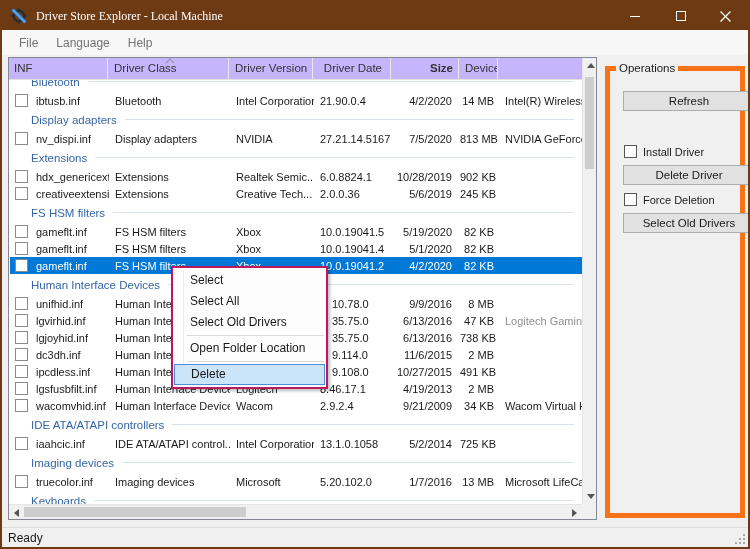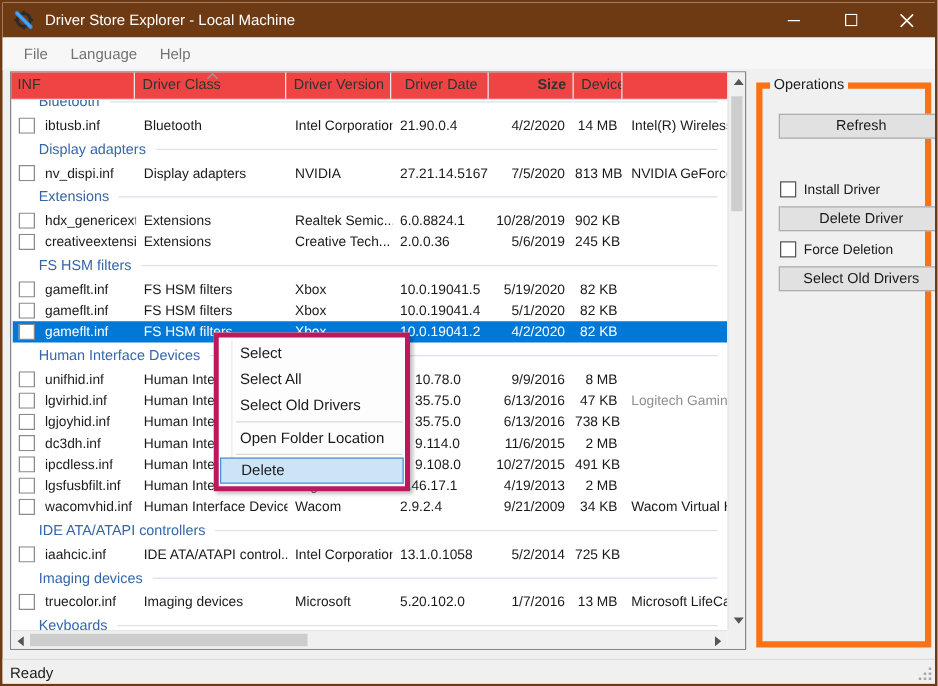--- a/index.html
+++ b/index.html
@@ -1,33 +1,33 @@
 <!DOCTYPE html>
 <html><head>
 <meta charset="utf-8">
 <style>
   * { margin:0; padding:0; box-sizing:border-box; }
   body { font-family:"Liberation Sans", sans-serif; background:#fff; }
   .window { position:relative; width:750px; height:549px; border:2px solid #6E3A13; background:#f0f0f0; overflow:hidden; }
 
   
-  .titlebar { position:absolute; left:0; top:0; width:746px; height:28px; background:#6E3A13; display:flex; align-items:center; }
+  .titlebar { position:absolute; left:0; top:0; width:746px; height:28px; background:#6E3A13; display:flex; align-items:center;font-family:Liberation Serif, serif; }
   .titlebar .appicon { width:16px; height:16px; margin-left:9px; flex:0 0 auto; }
   .titlebar .title { color:#fff; font-size:12px; margin-left:9px; white-space:nowrap; }
   .caption-btns { position:absolute; right:0; top:0; height:28px; display:flex; }
   .cap-btn { width:45px; height:28px; color:#fff; display:flex; align-items:center; justify-content:center; font-size:13px; }
   .cap-btn svg { display:block; }
 
   
   .menubar { position:absolute; left:0; top:28px; width:746px; height:26px; background:#f7f7f7; border-bottom:1px solid #f0f0f0; display:flex; align-items:center; padding-left:8px; }
   .menubar .mitem { font-size:12px; color:#737373; padding:4px 9px; }
 
   
   .listview { position:absolute; left:6px; top:55px; width:589px; height:463px; background:#fff; border:1px solid #828790; }
-  .lv-header { position:absolute; left:0; top:0; right:14px; height:22px; background:#ef4444; border-bottom:1px solid #e0e0e0; display:grid; grid-template-columns:99px 121px 84px 78px 68px 39px minmax(40px,1fr); }
+  .lv-header { position:absolute; left:0; top:0; right:14px; height:22px; background:#c4b5fd; border-bottom:1px solid #e0e0e0; display:grid; grid-template-columns:99px 121px 84px 78px 68px 39px minmax(40px,1fr); }
   .hcell { font-size:11.5px; color:#333; line-height:21px; padding-left:6px; border-right:1px solid #e8e8e8; white-space:nowrap; overflow:hidden; position:relative; }
   .hcell.first { padding-left:5px; }
   .hcell.r { text-align:right; padding-right:8px; }
   .hcell.r2 { text-align:right; padding-right:5px;font-weight:bold; }
   .sortglyph { position:absolute; left:57px; top:0px; }
 
   .lv-body { position:absolute; left:1px; top:22px; right:14px; bottom:15px; overflow:hidden; }
   .lv-content { position:relative; margin-top:-9px; }
 
   .lv-group { height:21px; display:flex; align-items:center; padding-left:21px; }
@@ -51,21 +51,21 @@
   .hscroll { position:absolute; left:0; right:14px; bottom:0; height:15px; background:#f0f0f0; border-top:1px solid #e5e5e5; }
   .hthumb { position:absolute; top:2px; bottom:2px; left:15px; width:222px; background:#cdcdcd; }
   .scroll-corner { position:absolute; right:0; bottom:0; width:14px; height:15px; background:#f0f0f0; }
   .sarrow { position:absolute; width:0; height:0; }
   .up { left:4px; top:5px; border-left:4px solid transparent; border-right:4px solid transparent; border-bottom:5px solid #555; }
   .down { left:4px; bottom:5px; border-left:4px solid transparent; border-right:4px solid transparent; border-top:5px solid #555; }
   .left { left:5px; top:4px; border-top:4px solid transparent; border-bottom:4px solid transparent; border-right:5px solid #555; }
   .right { right:5px; top:4px; border-top:4px solid transparent; border-bottom:4px solid transparent; border-left:5px solid #555; }
 
   
-  .ctx-menu { position:absolute; left:169px; top:264px; width:157px; background:#fdfdfd; border:4px solid #be185d; box-shadow:2px 2px 3px rgba(0,0,0,.25); padding:2px 0; z-index:50; }
+  .ctx-menu { position:absolute; left:169px; top:264px; width:157px; background:#fdfdfd; border:2px solid #be185d; box-shadow:2px 2px 3px rgba(0,0,0,.25); padding:2px 0; z-index:50; }
   .ctx-menu::before { content:""; position:absolute; left:10px; top:2px; bottom:2px; width:1px; background:#ececec; }
   .ctx-item { position:relative; height:21px; line-height:21px; font-size:12px; color:#1a1a1a; padding-left:17px; white-space:nowrap; }
   .ctx-item.hl { background:#CCE4F7; border:1px solid #4990D9; height:21px; line-height:19px; margin:0 1px; padding-left:16px; }
   .ctx-sep { height:1px; background:#d9d9d9; margin:2px 2px 2px 14px; }
 
   
   .ops { position:absolute; left:603px; top:60px; width:140px; height:456px; border:5px solid #f97316; background:#f0f0f0; }
   .ops legend { font-size:11.5px; color:#1a1a1a; margin-left:6px; padding:0 3px; }
   .ops .btn { position:absolute; left:13px; width:132px; height:20px; background:#e1e1e1; border:1px solid #adadad; font-size:11.5px; color:#1a1a1a; font-family:"Liberation Sans", sans-serif; text-align:center; line-height:18px; }
   .ops .chk { position:absolute; left:14px; display:flex; align-items:center; font-size:11px; color:#1a1a1a; }

